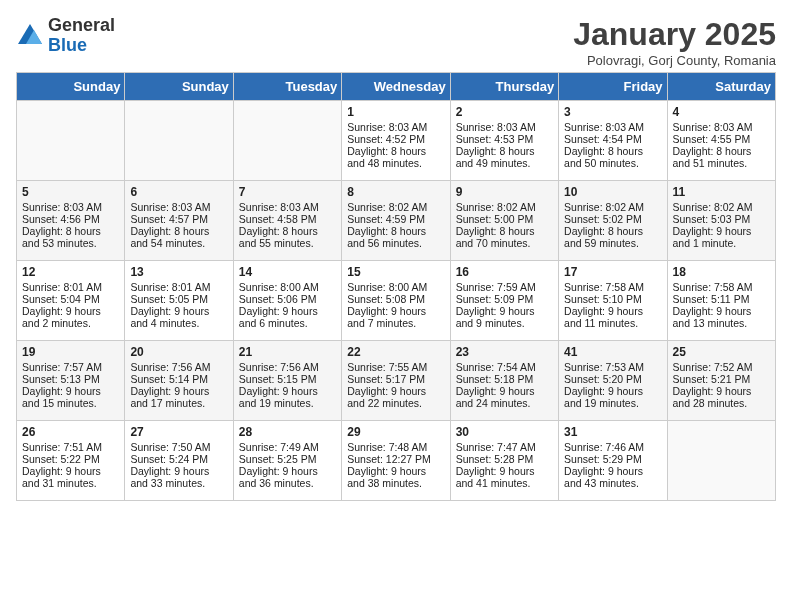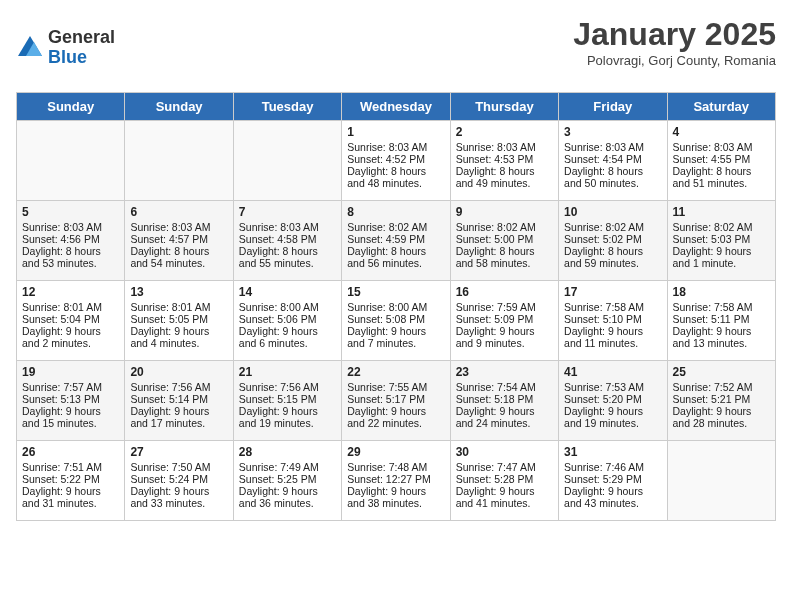--- a/index.html
+++ b/index.html
@@ -6,22 +6,22 @@
     body {
       font-family: Arial, sans-serif;
       background: #fff;
       width: 792px;
       min-height: 612px;
       padding: 16px;
     }
     .header {
       display: flex;
       justify-content: space-between;
-      align-items: flex-end;
-      margin-bottom: 24px;
+      align-items: flex-start;
+      margin-bottom: 4px;
     }
     .logo {
       display: flex;
       align-items: center;
     }
     .logo-text {
       display: flex;
       flex-direction: column;
       line-height: 1.1;
     }
@@ -53,21 +53,21 @@
       color: #444;
     }
     table {
       width: 100%;
       border-collapse: collapse;
       table-layout: fixed;
     }
     thead tr th {
       background-color: #2e6db4;
       color: #fff;
-      text-align: center;
+      text-align: right;
       font-size: 13px;
       padding: 6px 4px;
       font-weight: bold;
       border: 1px solid #ccc;
     }
     tbody tr td {
       border: 1px solid #ccc;
       vertical-align: top;
       padding: 4px 5px;
       font-size: 10.5px;
@@ -181,21 +181,21 @@
           <div>Sunrise: 8:02 AM</div>
           <div>Sunset: 4:59 PM</div>
           <div>Daylight: 8 hours</div>
           <div>and 56 minutes.</div>
         </td>
         <td>
           <span class="day-num">9</span>
           <div>Sunrise: 8:02 AM</div>
           <div>Sunset: 5:00 PM</div>
           <div>Daylight: 8 hours</div>
-          <div>and 58 minutes.</div>
+          <div>and 70 minutes.</div>
         </td>
         <td>
           <span class="day-num">10</span>
           <div>Sunrise: 8:02 AM</div>
           <div>Sunset: 5:02 PM</div>
           <div>Daylight: 8 hours</div>
           <div>and 59 minutes.</div>
         </td>
         <td>
           <span class="day-num">11</span>

